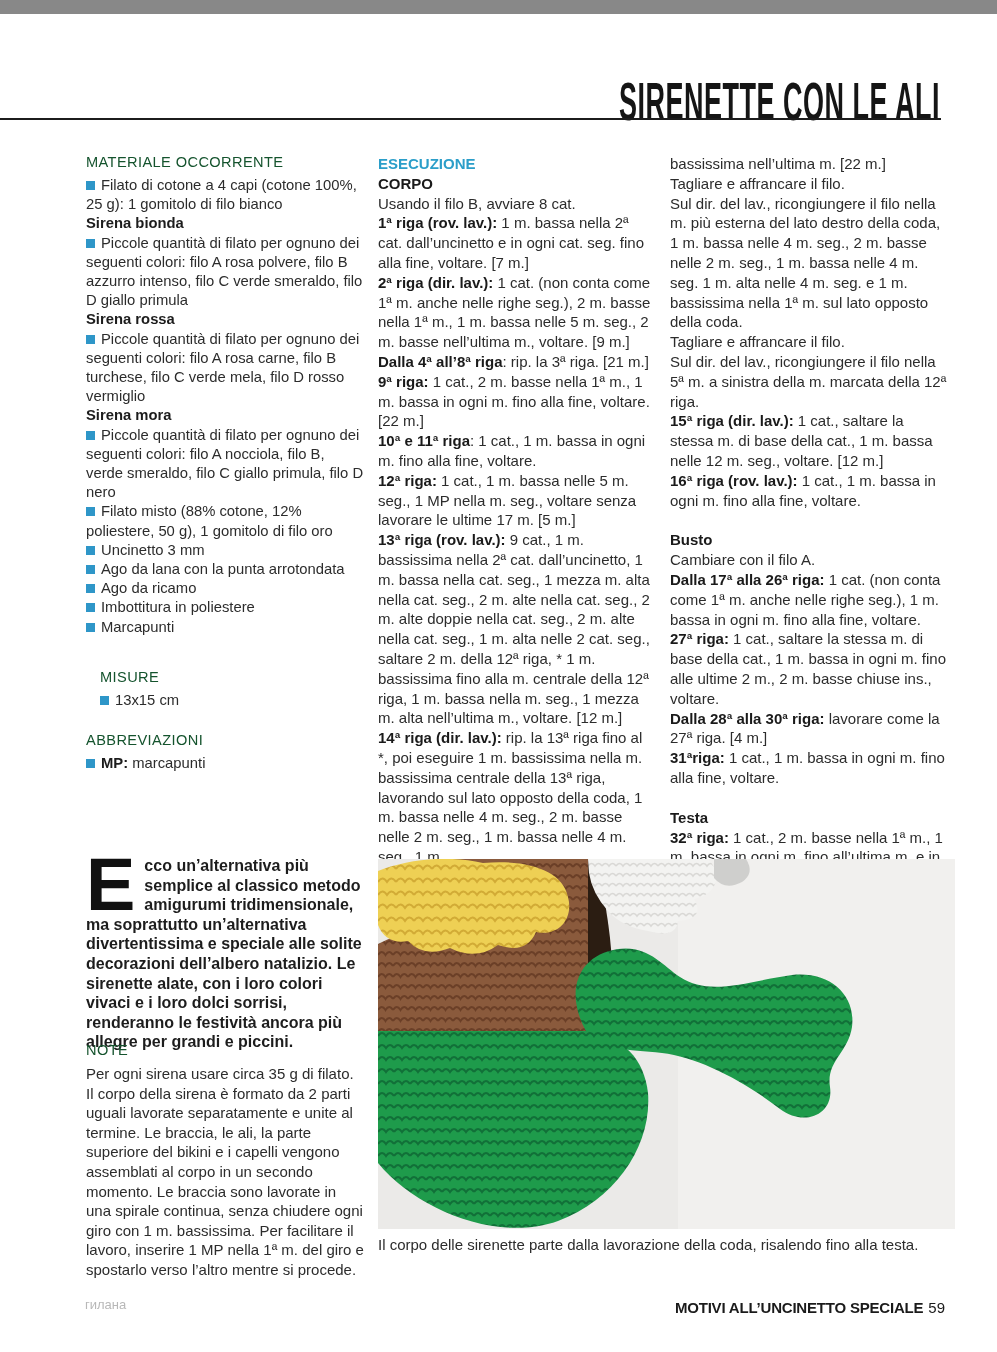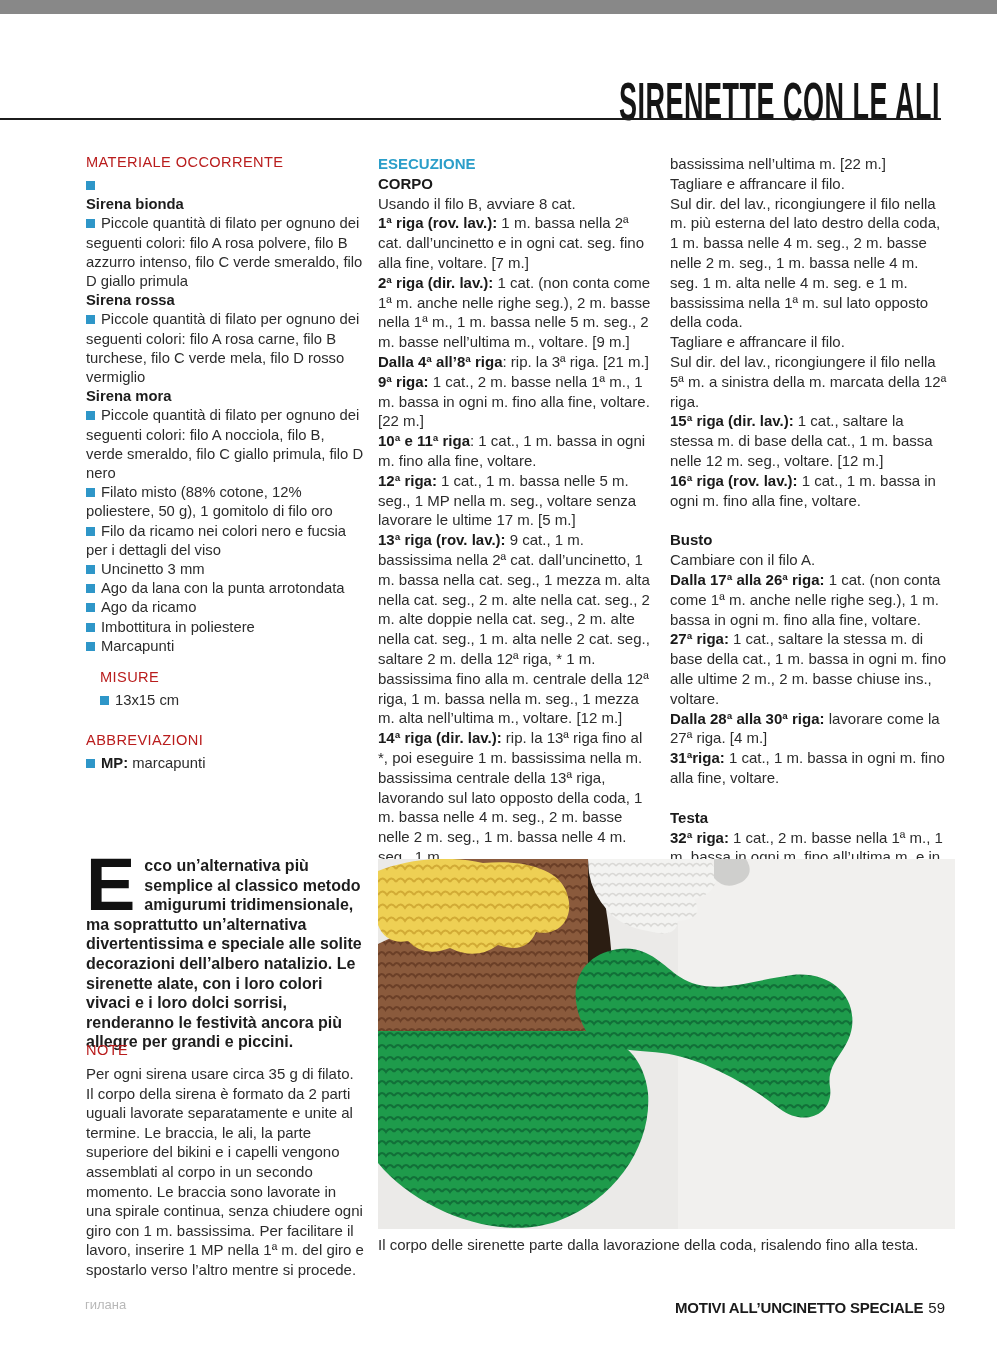--- a/index.html
+++ b/index.html
@@ -4,21 +4,21 @@
 <style>
   html,body{margin:0;padding:0;background:#888;}
   .page{position:relative;width:997px;height:1352px;background:#ffffff;overflow:hidden;
         font-family:"Liberation Sans",sans-serif;color:#2e2e2e;margin-top:14px;}
   
   .title{position:absolute;top:56px;right:57px;margin:0;font-size:54px;font-weight:700;color:#151515;
          letter-spacing:1px;transform:scaleX(.5);transform-origin:100% 50%;white-space:nowrap;}
   .rule{position:absolute;top:104px;left:0;width:941px;height:2px;background:#1c1c1c;}
   
   .abs{position:absolute;}
-  .gh{font-size:14.6px;font-weight:400;color:#b91c1c;letter-spacing:.4px;margin:0 0 6px 0;}
+  .gh{font-size:14.6px;font-weight:400;color:#14532d;letter-spacing:.4px;margin:0 0 6px 0;}
   .list{font-size:14.8px;line-height:19.2px;color:#2c2c2c;}
   .mi{margin:0;}
   .mi.h{font-weight:700;color:#1c1c1c;}
   .sq{display:inline-block;width:9px;height:9px;background:#2e96c8;margin-right:6px;position:relative;top:0px;}
   .mi b{font-weight:700;color:#1c1c1c;}
   
   .icol{font-size:15px;line-height:19.8px;color:#2c2c2c;}
   .icol .ip{margin:0;}
   .icol b{font-weight:700;color:#1a1a1a;}
   .exeh{margin:0;font-size:15px;font-weight:700;color:#2b9ec9;}
@@ -45,21 +45,21 @@
 <div class="page">
 
   <h1 class="title">SIRENETTE CON LE ALI</h1>
   <div class="rule"></div>
 
   <section class="abs" style="left:86px;top:140px;width:278px;">
     <h2 class="gh">MATERIALE OCCORRENTE</h2>
     <div class="list">
 
     <div class="mi b">
-          <span class="sq"></span>
+          <span class="sq"></span><span>Filato di cotone a 4 capi (cotone 100%, 25 g): 1 gomitolo di filo bianco</span>
         </div>
         <div class="mi h">
           <span>Sirena bionda</span>
         </div>
         <div class="mi b">
           <span class="sq"></span><span>Piccole quantità di filato per ognuno dei seguenti colori: filo A rosa polvere, filo B azzurro intenso, filo C verde smeraldo, filo D giallo primula</span>
         </div>
         <div class="mi h">
           <span>Sirena rossa</span>
         </div>
@@ -67,23 +67,20 @@
           <span class="sq"></span><span>Piccole quantità di filato per ognuno dei seguenti colori: filo A rosa carne, filo B turchese, filo C verde mela, filo D rosso vermiglio</span>
         </div>
         <div class="mi h">
           <span>Sirena mora</span>
         </div>
         <div class="mi b">
           <span class="sq"></span><span>Piccole quantità di filato per ognuno dei seguenti colori: filo A nocciola, filo B, verde smeraldo, filo C giallo primula, filo D nero</span>
         </div>
         <div class="mi b">
           <span class="sq"></span><span>Filato misto (88% cotone, 12% poliestere, 50 g), 1 gomitolo di filo oro</span>
-        </div>
-        <div class="mi b">
-          <span class="sq"></span><span>Filo da ricamo nei colori nero e fucsia per i dettagli del viso</span>
         </div>
         <div class="mi b">
           <span class="sq"></span><span>Uncinetto 3 mm</span>
         </div>
         <div class="mi b">
           <span class="sq"></span><span>Ago da lana con la punta arrotondata</span>
         </div>
         <div class="mi b">
           <span class="sq"></span><span>Ago da ricamo</span>
         </div>

